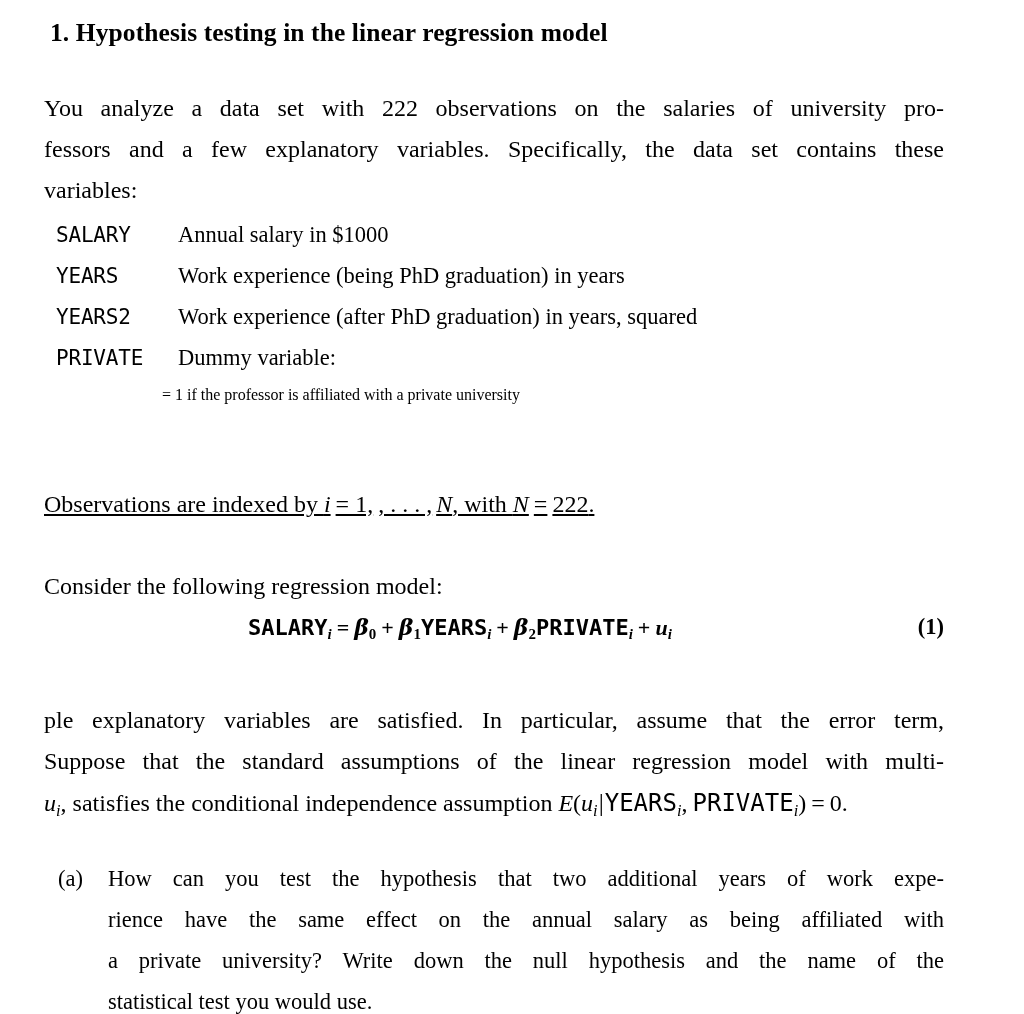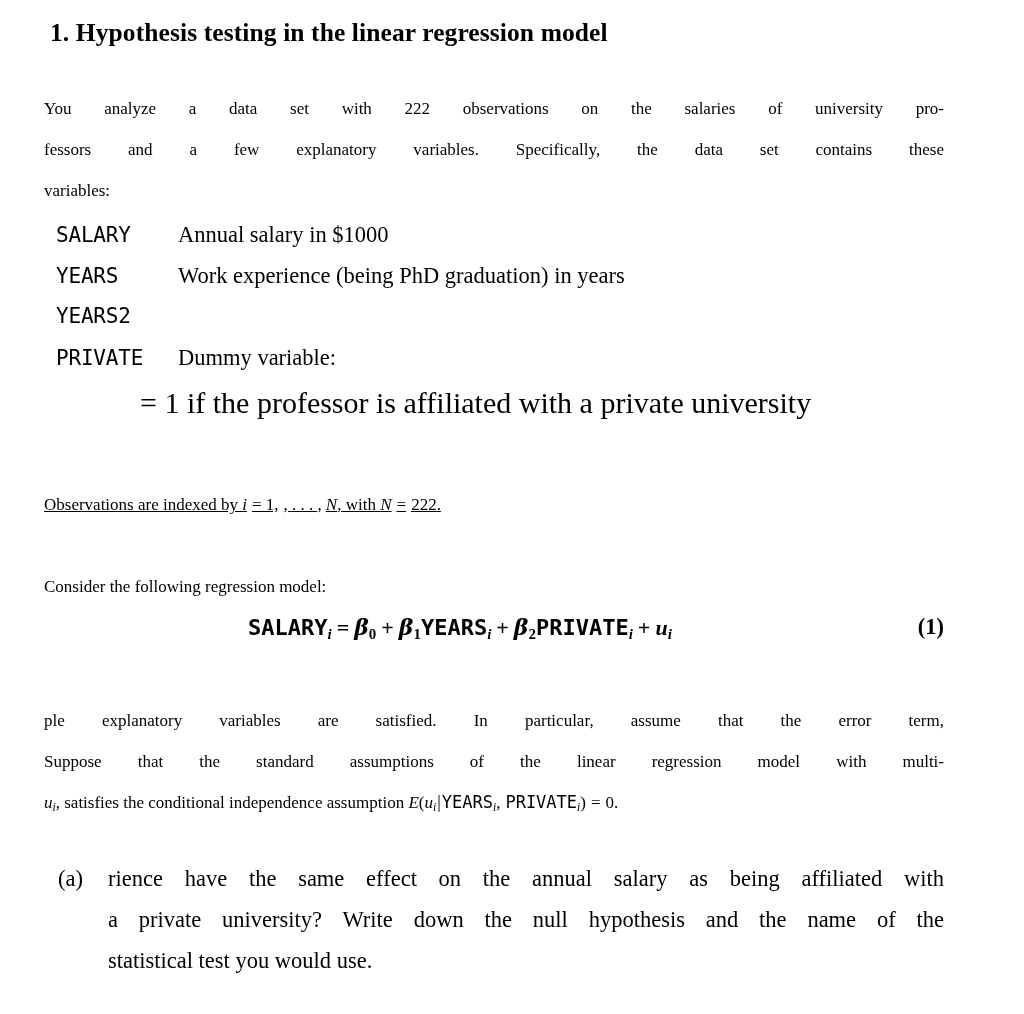--- a/index.html
+++ b/index.html
@@ -42,21 +42,21 @@
     left: 50px;
     width: 894px;
     font-size: 25.5px;
     font-weight: bold;
     letter-spacing: 0.1px;
     line-height: 1.2;
   }
 
   
   .para {
-    font-size: 17px;
+    font-size: 24px;
     line-height: 41px;
     text-align: justify;
     text-justify: inter-word;
     hyphens: manual;
   }
   .para-intro { top: 88px; }
   .para-obs   { top: 484px; text-align: left; text-decoration: underline; }
   .para-consider { top: 566px; text-align: left; }
   .para-suppose { top: 700px; }
 
@@ -81,23 +81,23 @@
   .var-name {
     flex: 0 0 122px;
     font-size: 21px;
     letter-spacing: -0.2px;
   }
   .var-desc {
     flex: 1 1 auto;
     font-size: 22.5px;
   }
   .var-sub {
-    margin-left: 84px;
+    margin-left: 106px;
     height: 41px;
-    font-size: 30px;
+    font-size: 16px;
   }
 
   
   .equation-block {
     top: 614px;
     left: 44px;
     width: 900px;
     height: 42px;
     font-weight: bold;
   }
@@ -174,20 +174,21 @@
       <span class="var-desc serif">Annual salary in $1000</span>
     </div>
 
     <div class="var-row">
       <span class="var-name mono">YEARS</span>
       <span class="var-desc serif">Work experience (being PhD graduation) in years</span>
     </div>
 
     <div class="var-row">
       <span class="var-name mono">YEARS2</span>
+      <span class="var-desc serif">Work experience (after PhD graduation) in years, squared</span>
     </div>
 
     <div class="var-row">
       <span class="var-name mono">PRIVATE</span>
       <span class="var-desc serif">Dummy variable:</span>
     </div>
 
     <div class="var-sub serif">= 1 if the professor is affiliated with a private university</div>
   </div>
 
@@ -204,19 +205,20 @@
 
   <div class="col para para-suppose serif">
     <span class="ln j">ple explanatory variables are satisfied. In particular, assume that the error term,</span>
     <span class="ln j">Suppose that the standard assumptions of the linear regression model with multi-</span>
     <span class="ln"><span class="mi">u</span><sub class="mi">i</sub><span>, satisfies the conditional independence assumption </span><span><span class="mi">E</span><span>(</span><span class="mi">u</span><sub class="mi">i</sub><span class="bar">|</span><span class="mono">YEARS</span><sub class="mi">i</sub><span>,</span><span class="mono" style="padding-left:5px">PRIVATE</span><sub class="mi">i</sub><span>)</span><span class="mop">=</span><span>0</span><span>.</span></span></span>
   </div>
 
   <div class="col qlist">
     <div class="qitem serif">
       <span class="qlabel">(a)</span>
+      <span class="ln j">How can you test the hypothesis that two additional years of work expe-</span>
       <span class="ln j">rience have the same effect on the annual salary as being affiliated with</span>
       <span class="ln j">a private university? Write down the null hypothesis and the name of the</span>
       <span class="ln">statistical test you would use.</span>
     </div>
   </div>
 
 </div>
 
 </body></html>

